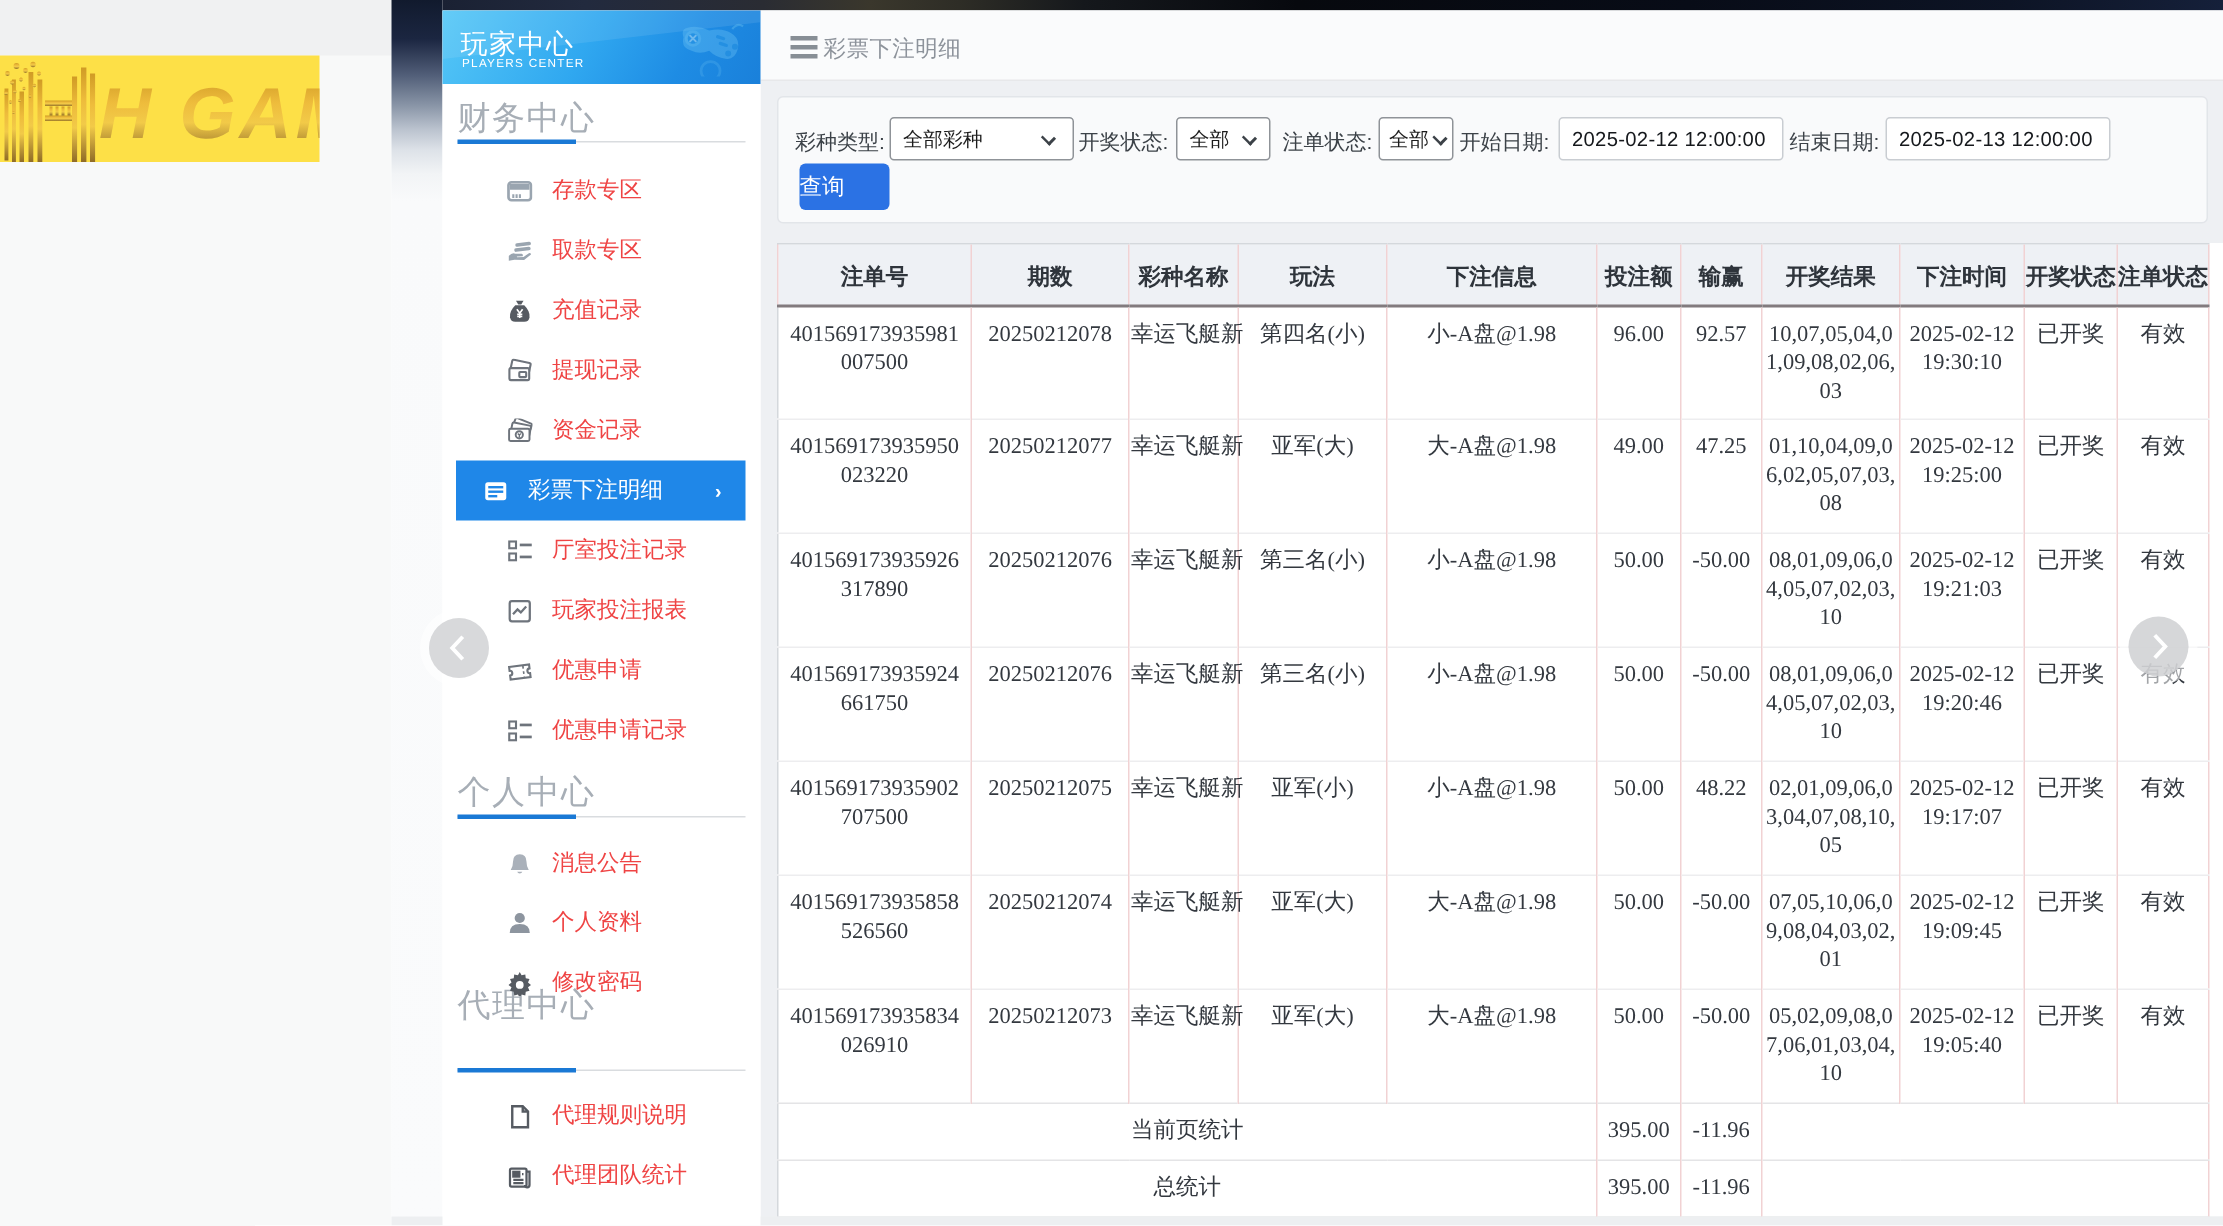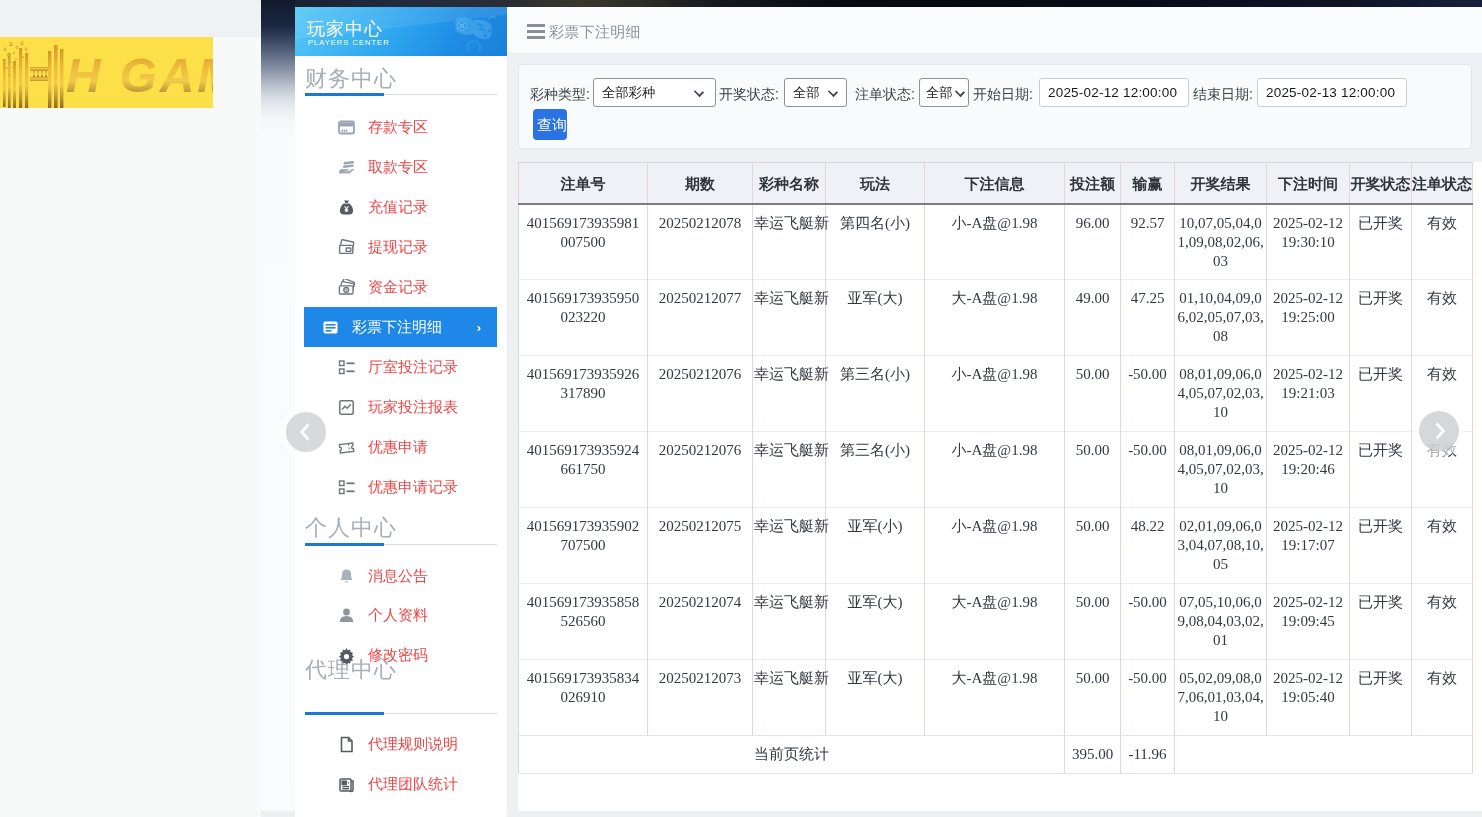--- a/index.html
+++ b/index.html
@@ -36,21 +36,21 @@
 #ctopbar{left:507px;top:7px;width:975px;height:47px;background:#fafbfc;border-bottom:1px solid #e7e8ea}
 #hamb{left:527px;top:24px;width:18px;height:14px}
 #hamb div{height:2.5px;background:#878e95;margin-bottom:3.5px}
 #ctitle{left:549px;top:23px;font-size:15px;color:#8d939b;letter-spacing:0.3px}
 
 #fpanel{left:518px;top:64px;width:954px;height:85px;background:#f9fafb;border:1px solid #e2e5e9;border-radius:4px}
 .flabel{position:absolute;top:86px;font-size:14px;color:#3c4248}
 .fsel{position:absolute;top:78px;height:29px;background:#fff;border:1px solid #8f9398;border-radius:3px;font-size:13.3px;color:#1c1c1c;line-height:27px;padding-left:8px}
 .fsel .chev{position:absolute;top:9px;width:8px;height:8px;border-right:2px solid #3c4248;border-bottom:2px solid #3c4248;transform:rotate(45deg) scale(1,.8)}
 .finp{position:absolute;top:78px;height:29px;background:#fff;border:1px solid #c9cdd2;border-radius:3px;font-size:13.5px;color:#15181c;line-height:27px;padding-left:8px;letter-spacing:0.2px}
-#qbtn{left:533px;top:109px;width:34px;height:31px;background:#2b72e4;border-radius:4px;color:#fff;font-size:15px;text-align:right;line-height:31px}
+#qbtn{left:533px;top:109px;width:60px;height:31px;background:#2b72e4;border-radius:4px;color:#fff;font-size:15px;text-align:left;line-height:31px}
 
 #tablewrap{left:518px;top:162px;width:964px;height:649px;background:#fff}
 table{border-collapse:collapse;table-layout:fixed;width:954px;font-family:Liberation Serif, serif}
 th{background:#eef1f5;height:41px;font-size:15px;font-weight:bold;color:#2e343b;border-left:1px solid #f1d2d3;border-top:1px solid #d4d8dc;border-bottom:2px solid #827b7e;padding:4px 0 0 0;text-align:center}
 td{font-size:15px;color:#33383f;text-align:center;vertical-align:top;padding:9px 1px 0 1px;line-height:19px;border-left:1px solid #f1d2d3;height:76px}
 tr.datarow td{border-top:1px solid #ededef}
 tr.datarow:first-child td{border-top:none}
 table{border:1px solid #d4d8dc;border-right:1px solid #f1d2d3;border-bottom:1px solid #e3e3e5}
 td.sum{height:38px;padding:9px 1px 0 1px;border-top:1px solid #e4e4e6}
 td.nob{border-left:none}
@@ -251,20 +251,26 @@
           <td>2025-02-12<br>19:05:40</td>
           <td>已开奖</td>
           <td>有效</td>
         </tr>
 <tr>
           <td class="sum nob" colspan="5">当前页统计</td>
           <td class="sum">395.00</td>
           <td class="sum">-11.96</td>
           <td class="sum" colspan="4"></td>
         </tr>
+<tr>
+          <td class="sum nob" colspan="5">总统计</td>
+          <td class="sum">395.00</td>
+          <td class="sum">-11.96</td>
+          <td class="sum" colspan="4"></td>
+        </tr>
 </tbody>
     </table>
 </div>
 <div class="abs" id="botstrip"></div>
 
 <div class="abs" id="sidebar">
   <div class="abs" id="sheader">
     <div class="shead-sheen"></div>
     <svg style="position:absolute;right:8px;top:6px;opacity:.45" width="56" height="38" viewBox="0 0 62 42" fill="none" stroke="#7fd0f7" stroke-width="2.2">
       <path d="M14 13 Q12 7 17 6 Q25 4 33 8 Q43 6 49 10 Q56 14 54 22 Q52 30 45 29 Q38 28 33 23 Q26 26 20 23 Q12 21 14 13 Z" fill="#6ec4f4" stroke="none" opacity=".8"></path>

